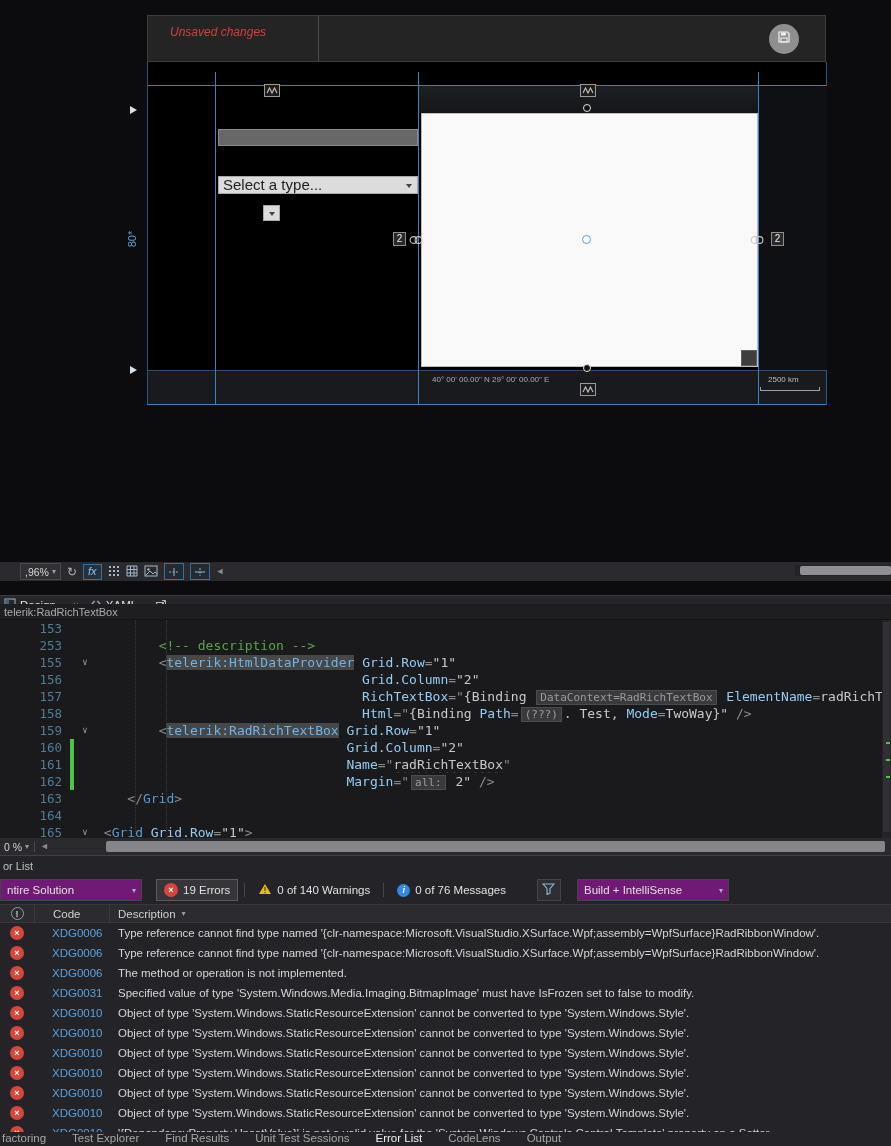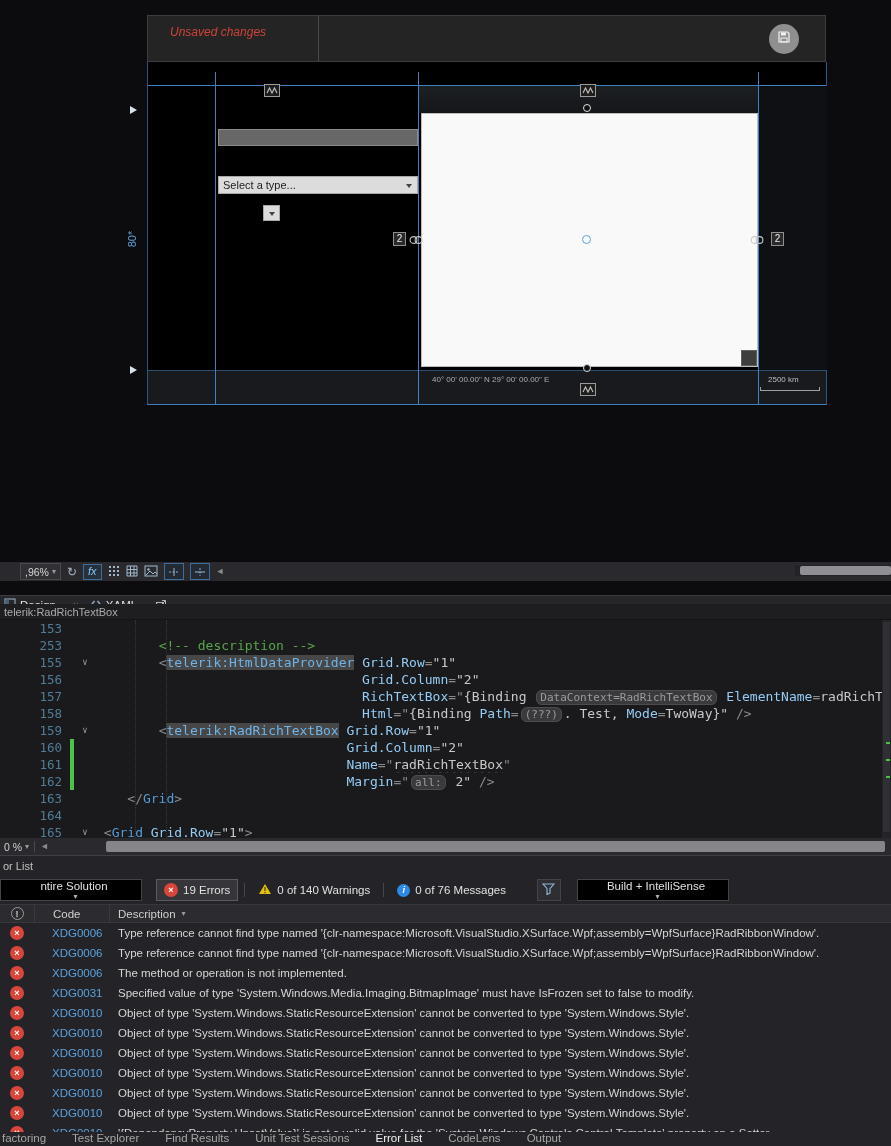--- a/index.html
+++ b/index.html
@@ -42,21 +42,21 @@
   .v1{left:67px}.v2{left:270px}.v3{left:610px}
   .htop{left:0;top:23px;width:678px;height:1px;}
   .hrow{left:0;top:308px;width:678px;height:1px;background:rgba(63,129,192,.5);}
   .selbox{position:absolute;left:273px;top:51px;width:337px;height:254px;background:#f9f9f9;
           border:1px solid #bdbdbd;box-sizing:border-box;}
   .grip{position:absolute;right:0;bottom:0;width:16px;height:16px;background:#3e3e3e;
         border:1px solid #606060;box-sizing:border-box;}
   .tbox{position:absolute;left:70px;top:67px;width:200px;height:17px;background:#676767;
         border:1px solid #8b8b8b;box-sizing:border-box;}
   .combo{position:absolute;left:70px;top:114px;width:200px;height:18px;background:#dcdcdc;
-         border:1px solid #a8a8a8;box-sizing:border-box;font-size:11px;color:#222;line-height:16px;padding-left:4px;}
+         border:1px solid #a8a8a8;box-sizing:border-box;font-size:15px;color:#222;line-height:16px;padding-left:4px;}
   .car{position:absolute;width:0;height:0;border-left:3.5px solid transparent;border-right:3.5px solid transparent;
        border-top:4px solid #444;}
   .combo .car{right:5px;top:7px;}
   .minibtn{position:absolute;left:115px;top:143px;width:17px;height:16px;background:#dcdcdc;
            border:1px solid #a8a8a8;box-sizing:border-box;}
   .minibtn .car{left:5px;top:6px;}
   .anchor{position:absolute;width:16px;height:13px;background:#1d1d1d;border:1px solid #9a9a9a;
           box-sizing:border-box;display:flex;align-items:center;justify-content:center;}
   .an-top{left:432px;top:22px}.an-bottom{left:432px;top:321px}.an-tbox{left:116px;top:22px}
   .handle{position:absolute;width:8px;height:8px;border-radius:50%;background:#111;
@@ -105,43 +105,43 @@
   .g1{left:135px}.g2{left:166px}
   .cl{display:flex;height:17px;line-height:17px;white-space:pre;}
   .ln{width:70px;text-align:right;padding-right:8px;color:#517c96;font-size:12.5px;flex:none;box-sizing:border-box;}
   .chg{width:4px;flex:none;}
   .chg.on{background:#4dc24d;}
   .fold{width:22px;flex:none;text-align:center;color:#9a9a9a;font-size:9px;}
   .codetxt{flex:1;overflow:hidden;}
   .tok.p{color:#c8c8c8}.tok.d{color:#8a8a8a}.tok.t{color:#569cd6}.tok.a{color:#94ccf5}
   .tok.v{color:#c8c8c8}.tok.m{color:#57a64a}
   .tok.hl{color:#6fb3e8;background:#474747;}
-  .tok.h{background:#3a3a3c;border:1px solid #4c4c4e;border-radius:6px;color:#9b9b9b;font-size:11px;
+  .tok.h{background:#3a3a3c;border:1px solid #4c4c4e;border-radius:0;color:#9b9b9b;font-size:11px;
          padding:0 3px;margin:0 2px;}
   .tok.sq{color:#c8c8c8;text-decoration-line:underline;text-decoration-style:wavy;text-decoration-color:#4f93d2;
           text-underline-offset:3px;}
   .vscroll{position:absolute;right:0;top:0;width:9px;height:218px;background:#242428;}
   .vthumb{position:absolute;left:1px;top:2px;width:7px;height:210px;background:#2f2f34;}
   .vmark{position:absolute;right:1px;width:4px;height:2px;background:#4dc24d;}
   .mk1{top:122px}.mk2{top:139px}.mk3{top:156px}
 
   
   .estatus{position:absolute;left:0;top:838px;width:891px;height:17px;background:#2a2a2e;display:flex;
            align-items:center;gap:5px;padding-left:4px;box-sizing:border-box;}
   .ezoom{display:flex;gap:3px;align-items:center;color:#cfcfcf;font-size:10.5px;}
   .esep{width:1px;height:11px;background:#4a4a4e;}
   .hthumb{position:absolute;left:106px;top:3px;width:779px;height:11px;background:#85858a;border-radius:2px;}
 
   
   .epanel{position:absolute;left:0;top:855px;width:891px;height:291px;background:#242428;
           border-top:1px solid #3f3f45;box-sizing:border-box;font-size:11.5px;}
   .ptitle{position:absolute;left:3px;top:4px;font-size:11px;color:#c0c0c0;}
   .etoolbar{position:absolute;left:0;top:21px;width:891px;height:26px;display:flex;align-items:center;gap:6px;}
-  .vsselect{height:22px;background:#000000;border:1px solid #434348;box-sizing:border-box;display:flex;
-            align-items:center;color:#e0e0e0;padding-left:6px;flex-direction:column;}
+  .vsselect{height:22px;background:#701a75;border:1px solid #434348;box-sizing:border-box;display:flex;
+            align-items:center;color:#e0e0e0;padding-left:6px;}
   .vsselect .dd{margin:0 5px 0 8px;color:#b0b0b0;}
   .scope{width:142px;justify-content:space-between;}
   .source{width:152px;justify-content:space-between;margin-left:10px;}
   .tbtn{display:flex;align-items:center;gap:5px;color:#e0e0e0;height:22px;padding:0 7px;box-sizing:border-box;}
   .tbtn.bordered{border:1px solid #5a5a60;background:#35353a;margin-left:8px;}
   .vsep{width:1px;height:14px;background:#45454a;}
   .err-ic{width:14px;height:14px;border-radius:50%;background:#d8453a;color:#fff;font-size:9px;font-weight:bold;
           display:flex;align-items:center;justify-content:center;flex:none;}
   .info-ic{width:13px;height:13px;border-radius:50%;background:#2e8ae6;color:#fff;font-size:9px;font-weight:bold;
            font-style:italic;display:flex;align-items:center;justify-content:center;flex:none;}

